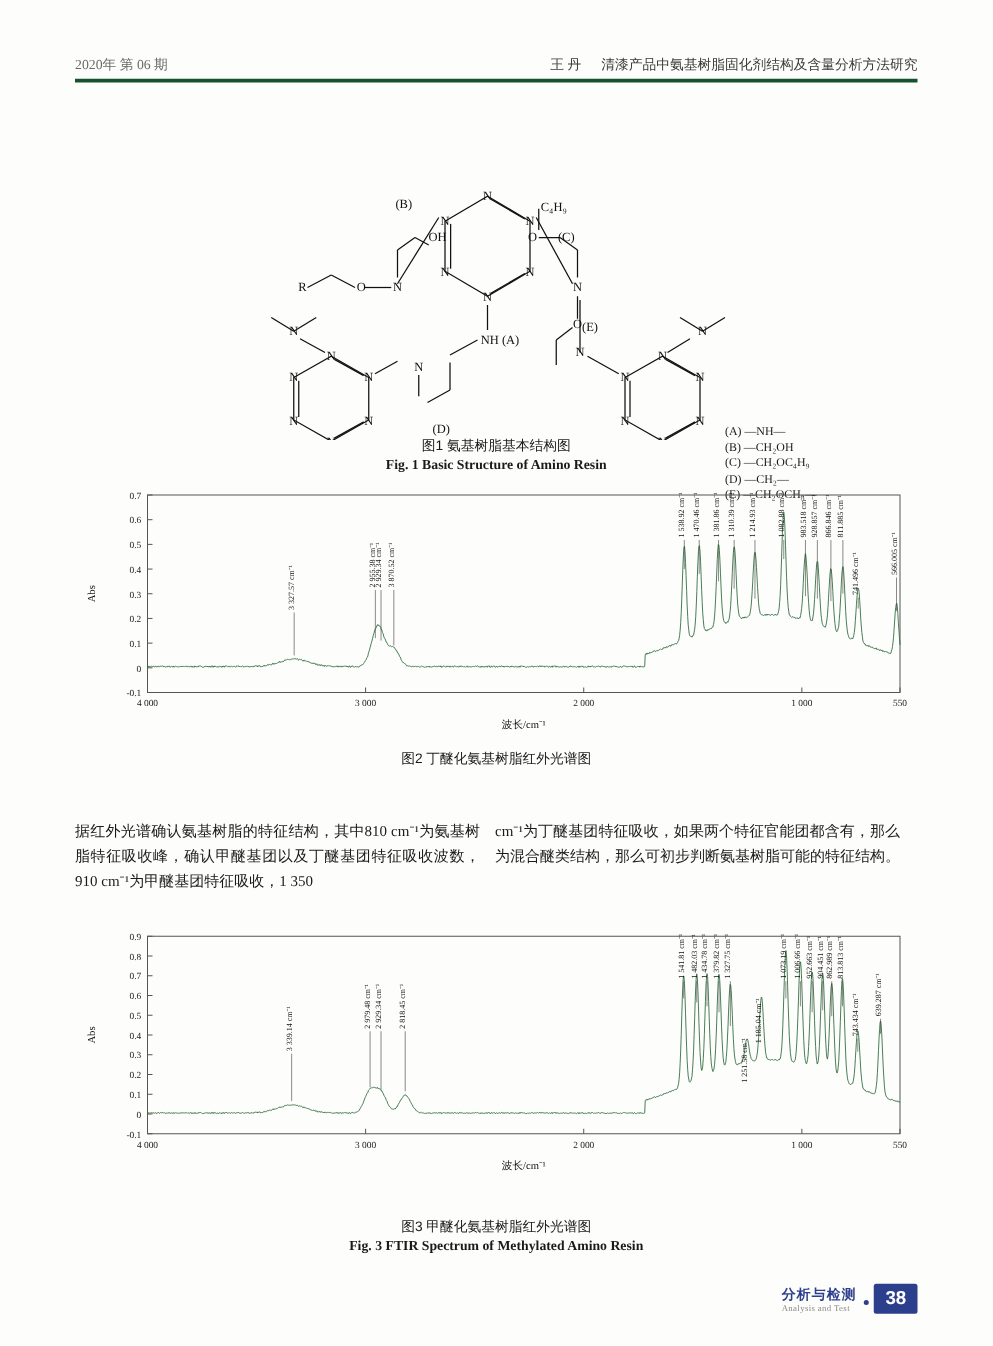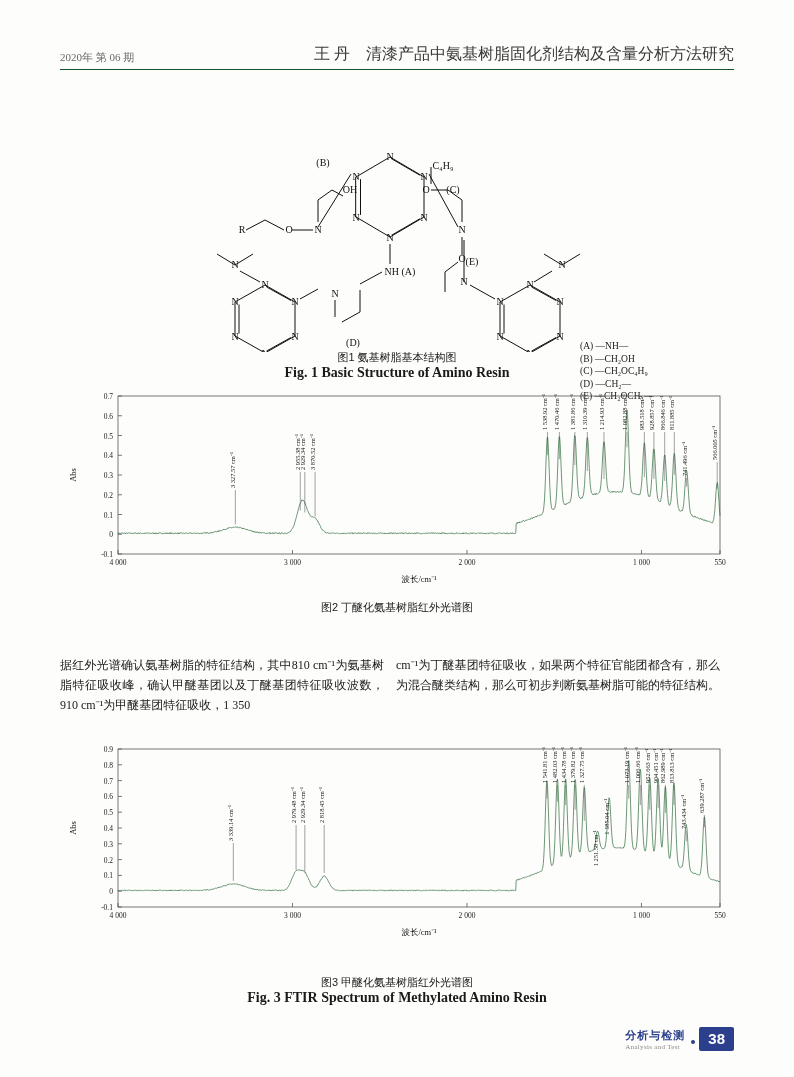--- a/index.html
+++ b/index.html
@@ -12,40 +12,40 @@
     overflow:hidden;
   }
   .page{position:absolute;left:0;top:0;width:794px;height:1077px;}
 
   
   .header{
     position:absolute;left:60px;top:44px;width:674px;
     display:flex;justify-content:space-between;align-items:flex-end;
     font-size:11px;color:#6a6a6a;
     padding-bottom:4px;
-    border-bottom:1px solid #14532d;
-  }
-  .header .right{color:#3a3a3a;font-size:16px;}
+    border-bottom:3px solid #14532d;
+  }
+  .header .right{color:#3a3a3a;font-size:11px;}
   .header .right .sp{display:inline-block;width:16px;}
 
   
   .struct{position:absolute;left:60px;top:72px;width:674px;height:280px;}
   .struct svg{display:block;}
 
   .legend{
     position:absolute;left:520px;top:268px;font-size:9.5px;line-height:12.6px;
     font-family:"Liberation Serif", serif;
   }
   .legend div{white-space:nowrap;}
 
   .figcap{
     text-align:center;font-size:11px;line-height:15px;
   }
   .figcap .cn{font-family:"Liberation Sans", sans-serif;font-weight:normal;font-size:11px;}
-  .figcap .en{font-weight:bold;font-size:14px;font-family:"Liberation Serif", serif;}
+  .figcap .en{font-weight:bold;font-size:11px;font-family:"Liberation Serif", serif;}
 
   #cap1{position:absolute;left:60px;top:350px;width:674px;}
 
   
   .spectrum{position:absolute;left:60px;width:674px;}
   #spec1{top:382px;height:212px;}
   #spec2{top:735px;height:212px;}
   #cap2{position:absolute;left:60px;top:600px;width:674px;}
   #cap3{position:absolute;left:60px;top:975px;width:674px;}
 

